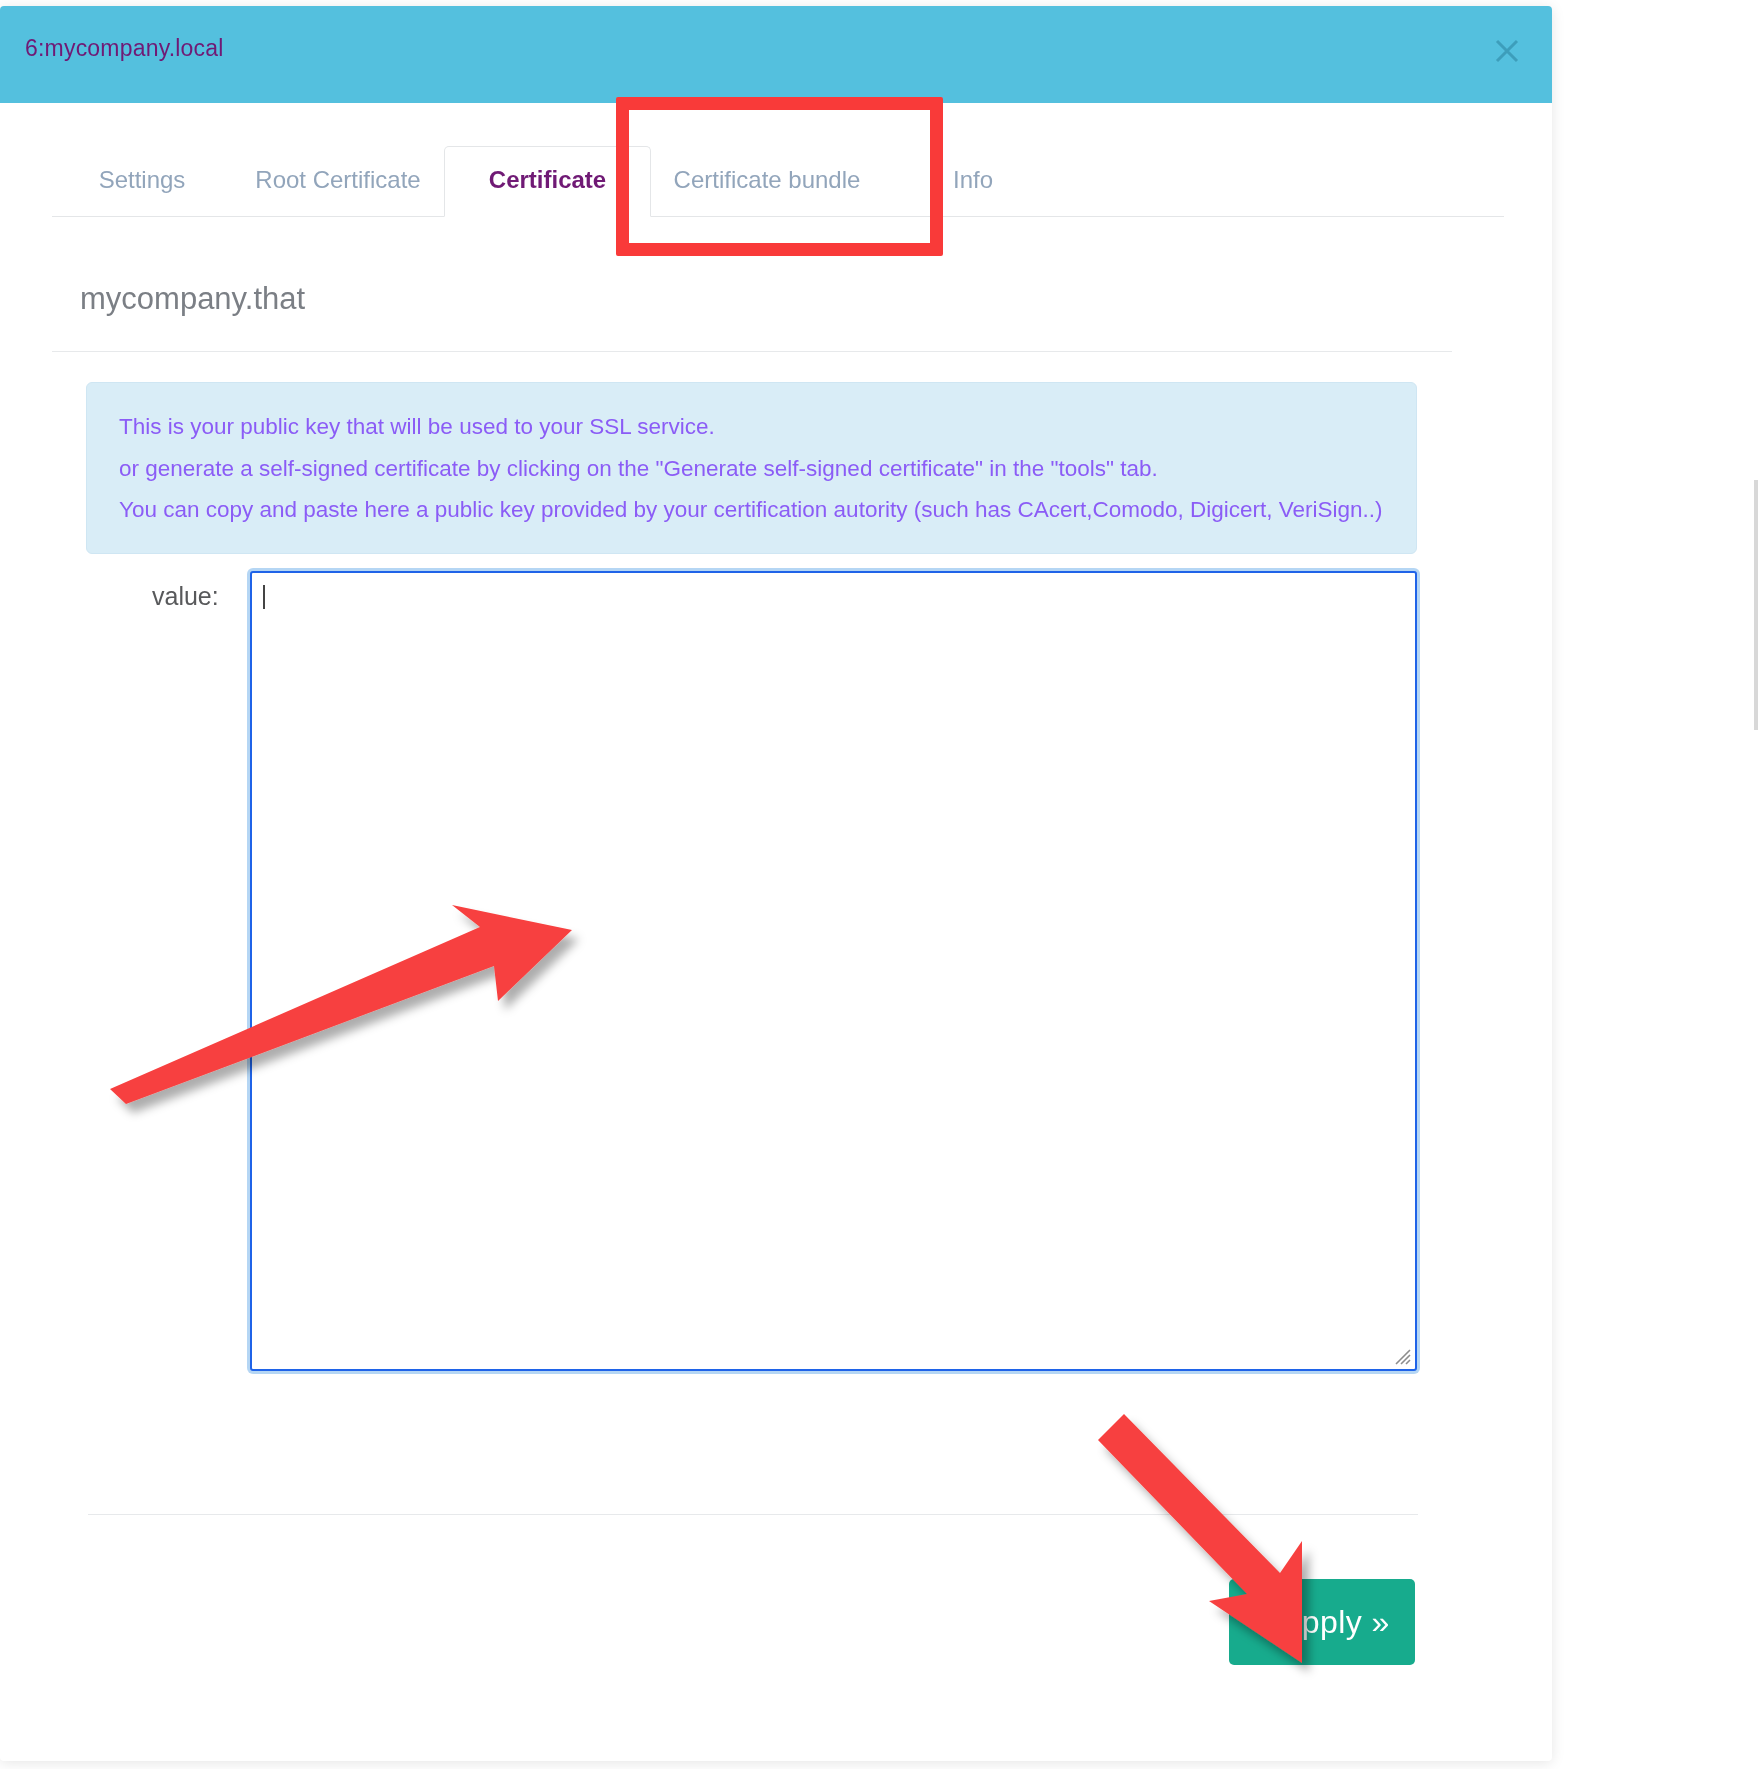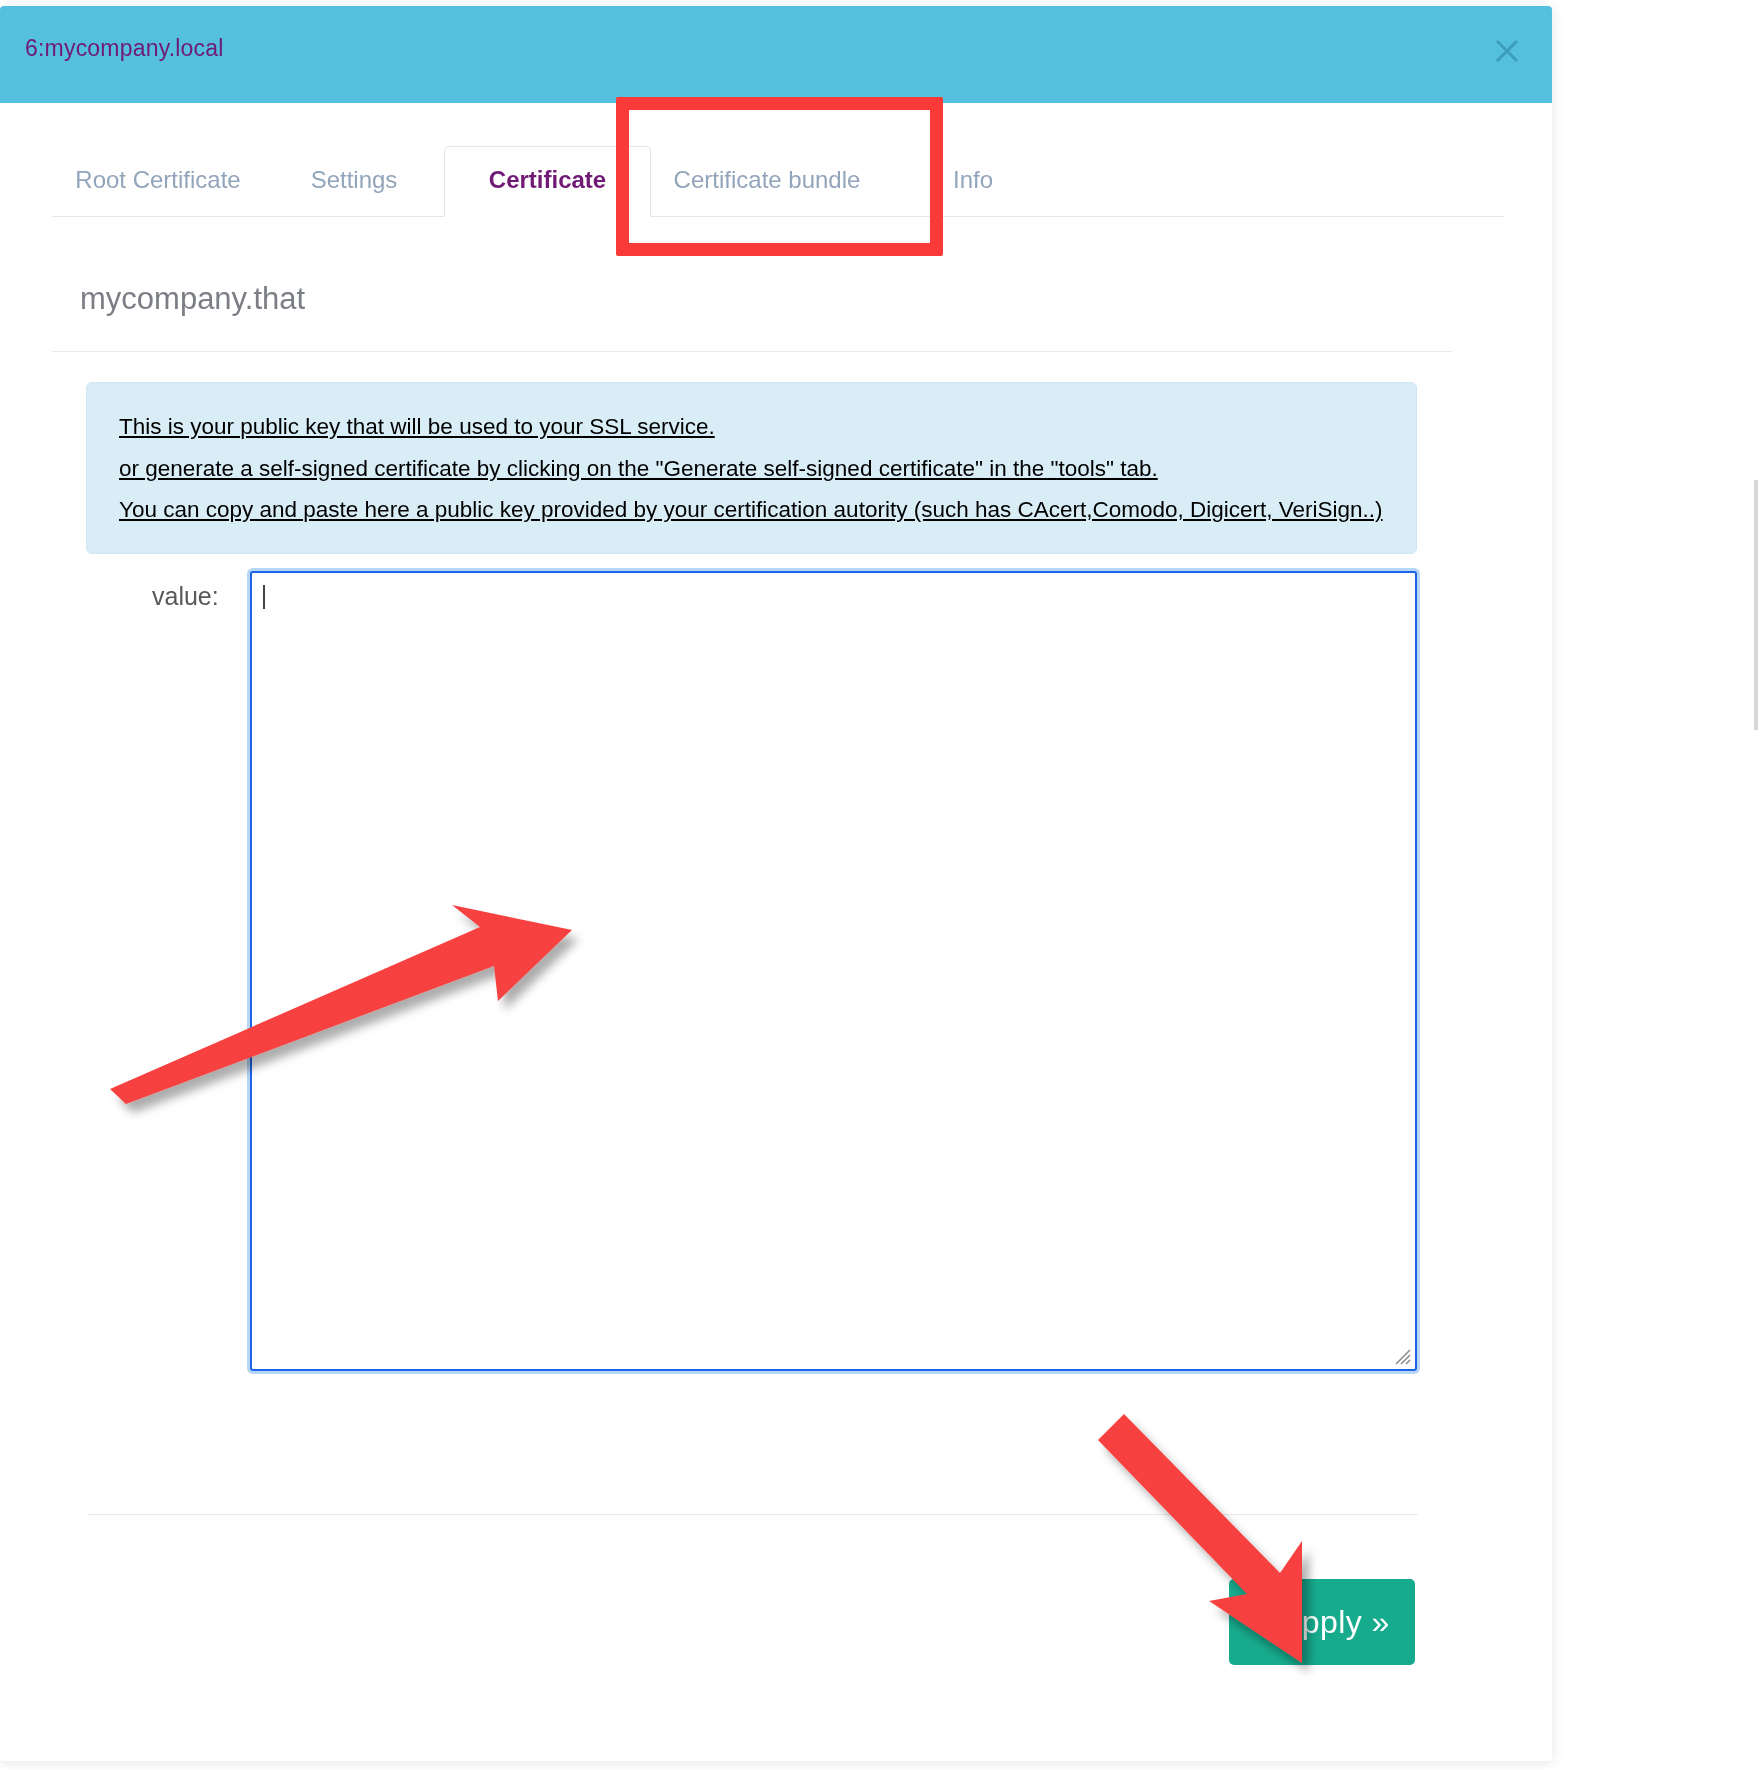--- a/index.html
+++ b/index.html
@@ -130,22 +130,21 @@
     min-height: 153px;
     background: #d9edf7;
     border: 1px solid #cfe6f3;
     border-radius: 6px;
     padding: 28px 32px 26px 32px;
   }
   .alert p {
     margin: 0 0 9px 0;
     font-size: 22.5px;
     line-height: 1.45;
-    color: #000000;
-    text-decoration: underline;
+    color: #8b5cf6;
   }
   .alert p:last-child { margin-bottom: 0; }
 
   
   .field-row {
     position: absolute;
     left: 0; top: 352px;
     width: 1552px;
   }
   .field-label {
@@ -239,22 +238,22 @@
       <div class="modal-title">6:mycompany.local</div>
       <div class="close-btn">
         <svg width="30" height="30" viewBox="0 0 30 30" aria-hidden="true">
           <path d="M5 5 L25 25 M25 5 L5 25" stroke="#3d9ebb" stroke-width="3" stroke-linecap="butt" fill="none"></path>
         </svg>
       </div>
     </div>
 
     <div class="tabs-wrap">
       <div class="tabs">
+        <div class="tab t0">Settings</div>
         <div class="tab t1">Root Certificate</div>
-        <div class="tab t0">Settings</div>
         <div class="tab t3 active">Certificate</div>
         <div class="tab t4">Certificate bundle</div>
         <div class="tab t5">Info</div>
       </div>
     </div>
 
     <div class="modal-body">
 
       <div class="page-title">mycompany.that</div>
       <div class="title-rule"></div>

